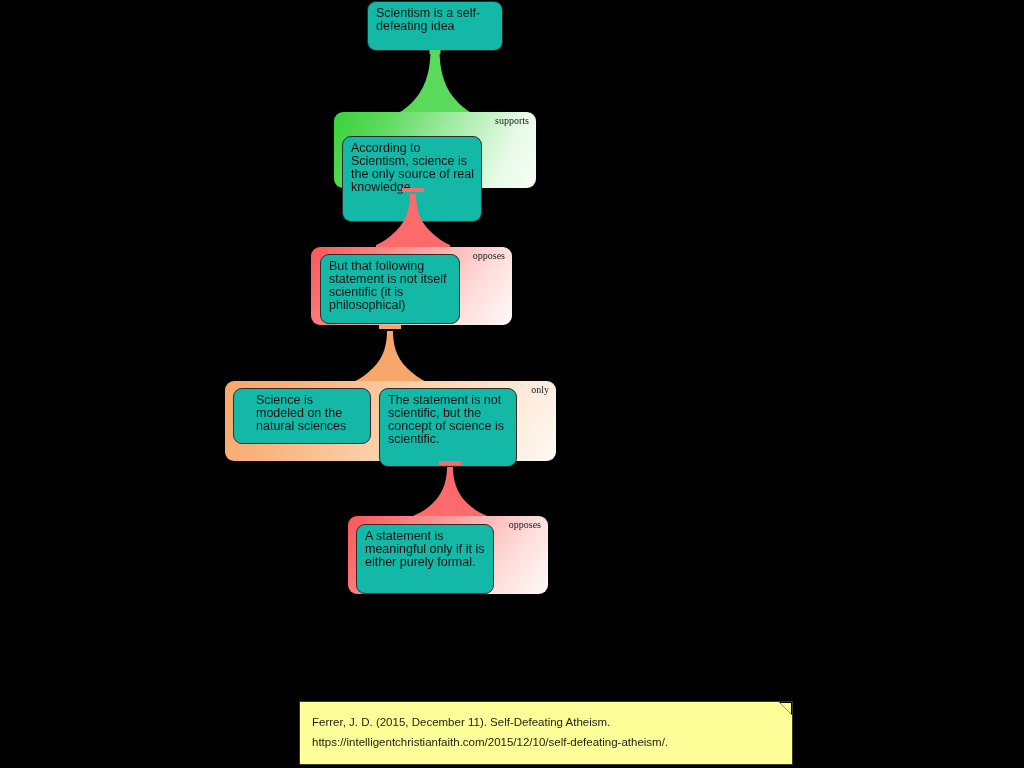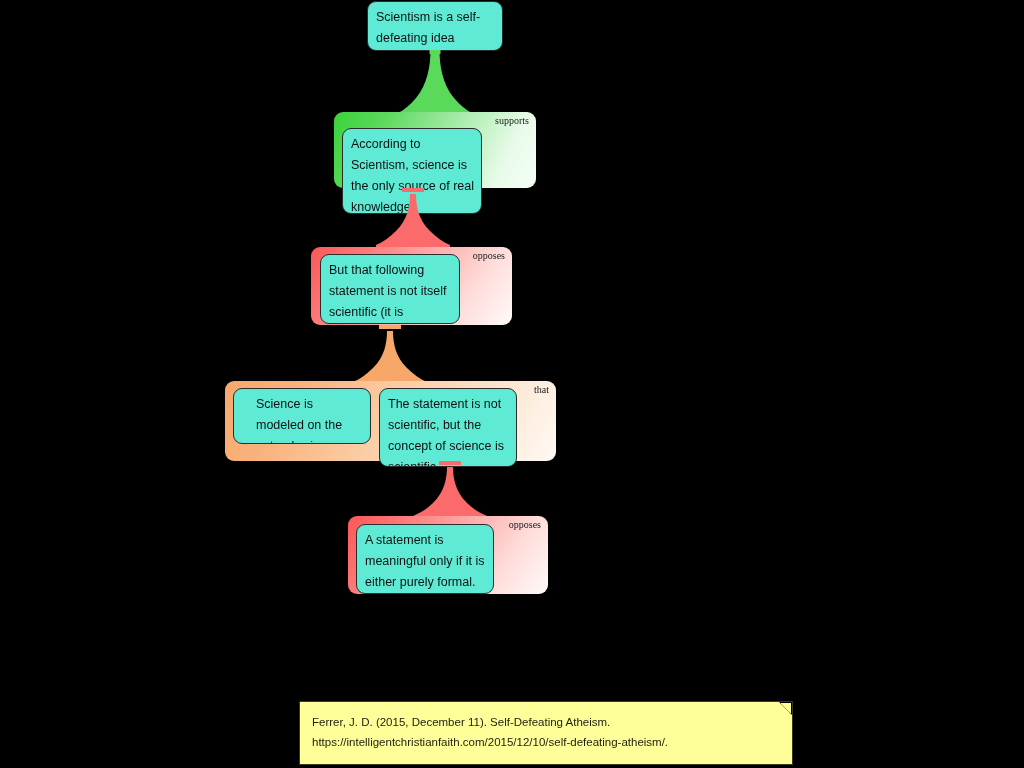--- a/index.html
+++ b/index.html
@@ -46,27 +46,27 @@
     font-size: 10px;
     line-height: 12px;
     color: #1a1a1a;
     font-family: Liberation Serif, serif;
     white-space: nowrap;
   }
 
   
   .card {
     position: absolute;
-    background: #5eead4;
+    background: #14b8a6;
     border: 1px solid #2b2b2b;
     border-radius: 9px;
     box-sizing: border-box;
     padding: 5px 7px 4px 8px;
     font-size: 12.5px;
-    line-height: 21px;
+    line-height: 13px;
     color: #111111;
     font-family: "Liberation Sans", sans-serif;
     overflow: hidden;
   }
 
   
   .connector {
     position: absolute;
   }
   .connector svg { display: block; }
@@ -115,21 +115,21 @@
   <div class="connector" style="left:398px; top:50px; width:74px; height:66px;">
     <svg width="74" height="66" viewBox="0 0 74 66">
       <path d="M37 0 L41.5 0 C41.5 14 44 34 56 48 C62 55 68 60 74 63 L74 66 L0 66 L0 63 C6 60 12 55 18 48 C30 34 32.5 14 32.5 0 Z" fill="#5bd95b"></path>
       <rect x="31.5" y="0" width="11" height="4" fill="#5bd95b"></rect>
     </svg>
   </div>
 
   <div class="relbox supports" style="left:334px; top:112px; width:202px; height:76px;">
     <span class="rel-label">supports</span>
   </div>
-  <div class="card" style="left:342px; top:128px; width:140px; height:86px;">According to Scientism, science is the only source of real knowledge.</div>
+  <div class="card" style="left:342px; top:136px; width:140px; height:86px;">According to Scientism, science is the only source of real knowledge.</div>
 
   <div class="connector" style="left:376px; top:188px; width:74px; height:60px;">
     <svg width="74" height="60" viewBox="0 0 74 60">
       <path d="M34 6 L40 6 C40 18 42.5 32 54 43 C60 49 67 54 74 57 L74 60 L0 60 L0 57 C7 54 14 49 20 43 C31.5 32 34 18 34 6 Z" fill="#fb6b6b"></path>
       <rect x="26" y="0" width="22" height="4" fill="#fb6b6b"></rect>
     </svg>
   </div>
 
   <div class="relbox opposes" style="left:311px; top:247px; width:201px; height:78px;">
     <span class="rel-label">opposes</span>
@@ -137,21 +137,21 @@
   <div class="card" style="left:320px; top:254px; width:140px; height:70px;">But that following statement is not itself scientific (it is philosophical)</div>
 
   <div class="connector" style="left:353px; top:325px; width:74px; height:60px;">
     <svg width="74" height="60" viewBox="0 0 74 60">
       <path d="M34 6 L40 6 C40 18 42.5 32 54 43 C60 49 67 54 74 57 L74 60 L0 60 L0 57 C7 54 14 49 20 43 C31.5 32 34 18 34 6 Z" fill="#f8a76a"></path>
       <rect x="26" y="0" width="22" height="4" fill="#f8a76a"></rect>
     </svg>
   </div>
 
   <div class="relbox rebut" style="left:225px; top:381px; width:331px; height:80px;">
-    <span class="rel-label">that</span>
+    <span class="rel-label">only</span>
   </div>
   <div class="card" style="left:233px; top:388px; width:138px; height:56px;padding-left:22px;">Science is modeled on the natural sciences</div>
   <div class="card" style="left:379px; top:388px; width:138px; height:79px;">The statement is not scientific, but the concept of science is scientific.</div>
 
   <div class="connector" style="left:413px; top:461px; width:74px; height:58px;">
     <svg width="74" height="58" viewBox="0 0 74 58">
       <path d="M34 6 L40 6 C40 17 42.5 31 54 42 C60 48 67 52 74 55 L74 58 L0 58 L0 55 C7 52 14 48 20 42 C31.5 31 34 17 34 6 Z" fill="#fb6b6b"></path>
       <rect x="26" y="0" width="22" height="4" fill="#fb6b6b"></rect>
     </svg>
   </div>

